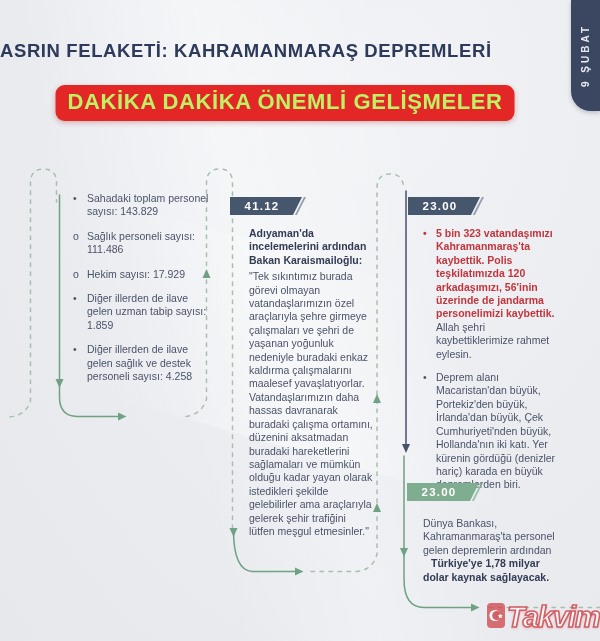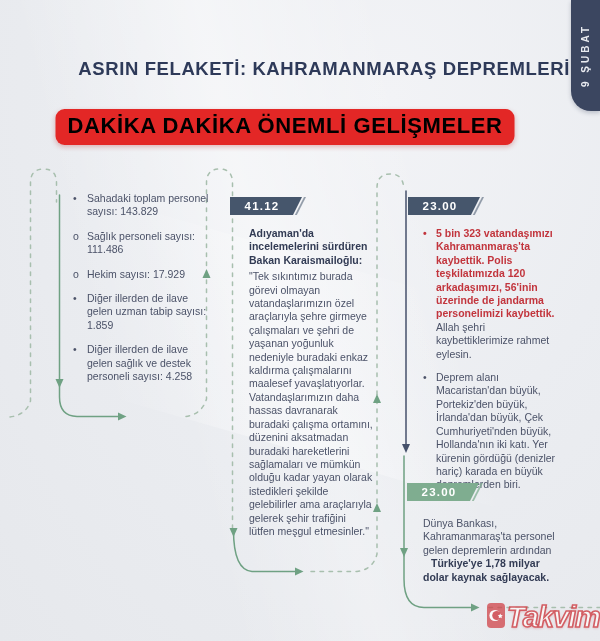--- a/index.html
+++ b/index.html
@@ -21,30 +21,29 @@
     background:#3b4660; border-radius:0 0 0 20px;
     display:flex; align-items:center; justify-content:center;
     box-shadow:0 2px 4px rgba(40,50,80,.25);
   }
   .date-tab span {
     writing-mode:vertical-rl; transform:rotate(180deg);
     color:#e9ebf0; font-size:10px; font-weight:bold; letter-spacing:3px;
   }
 
   .title {
-    position:absolute; left:0; top:58px; width:570px; margin:0; z-index:2;
-    text-align:right; font-size:18.5px; font-weight:bold; letter-spacing:.6px;
+    position:absolute; left:0; top:40px; width:570px; margin:0; z-index:2;
+    text-align:left; font-size:18.5px; font-weight:bold; letter-spacing:.6px;
     color:#2e3a59;
   }
   .red-badge {
     position:absolute; top:85px; left:285px; transform:translateX(-50%); z-index:2;
-    background:#e32726; color:#000000; font-size:22px; font-weight:bold; letter-spacing:.6px;
+    background:#e32726; color:#bef264; font-size:22px; font-weight:bold; letter-spacing:.6px;
     padding:4px 12px 6px; border-radius:9px; white-space:nowrap;
     box-shadow:0 2px 5px rgba(180,40,40,.3);
-    margin-top:24px;
   }
 
   .txt { font-size:10.5px; line-height:13.4px; color:#4b5268; }
   .bold-navy { font-weight:bold; color:#323b54;margin-left:8px; }
   .red-txt { font-weight:bold; color:#c2353d; }
 
   .stats { position:absolute; left:73px; top:192px; width:138px; z-index:2;
            list-style:none; margin:0; padding:0; }
   .stats li { display:flex; margin-bottom:11px; }
   .stats .b { flex:none; width:14px; }
@@ -152,21 +151,21 @@
       <span class="b">•</span>
       <span class="t">Diğer illerden de ilave gelen sağlık ve destek personeli sayısı: 4.258</span>
     </li>
   </ul>
 
   <div class="flag" style="left:230px; top:197px;">
     <div class="flag-body slate">41.12</div>
     <i class="flag-edge slate-edge"></i>
   </div>
   <div class="mid-block txt">
-    <p class="h bold-navy">Adıyaman'da incelemelerini sürdüren Bakan Karaismailoğlu:</p>
+    <p class="h bold-navy">Adıyaman'da incelemelerini ardından Bakan Karaismailoğlu:</p>
     <p class="q">"Tek sıkıntımız burada görevi olmayan vatandaşlarımızın özel araçlarıyla şehre girmeye çalışmaları ve şehri de yaşanan yoğunluk nedeniyle buradaki enkaz kaldırma çalışmalarını maalesef yavaşlatıyorlar. Vatandaşlarımızın daha hassas davranarak buradaki çalışma ortamını, düzenini aksatmadan buradaki hareketlerini sağlamaları ve mümkün olduğu kadar yayan olarak istedikleri şekilde gelebilirler ama araçlarıyla gelerek şehir trafiğini lütfen meşgul etmesinler."</p>
   </div>
 
   <div class="flag" style="left:408px; top:197px;">
     <div class="flag-body slate">23.00</div>
     <i class="flag-edge slate-edge"></i>
   </div>
   <div class="right-block txt">
     <div class="brow">
       <span class="b red-txt">•</span>

